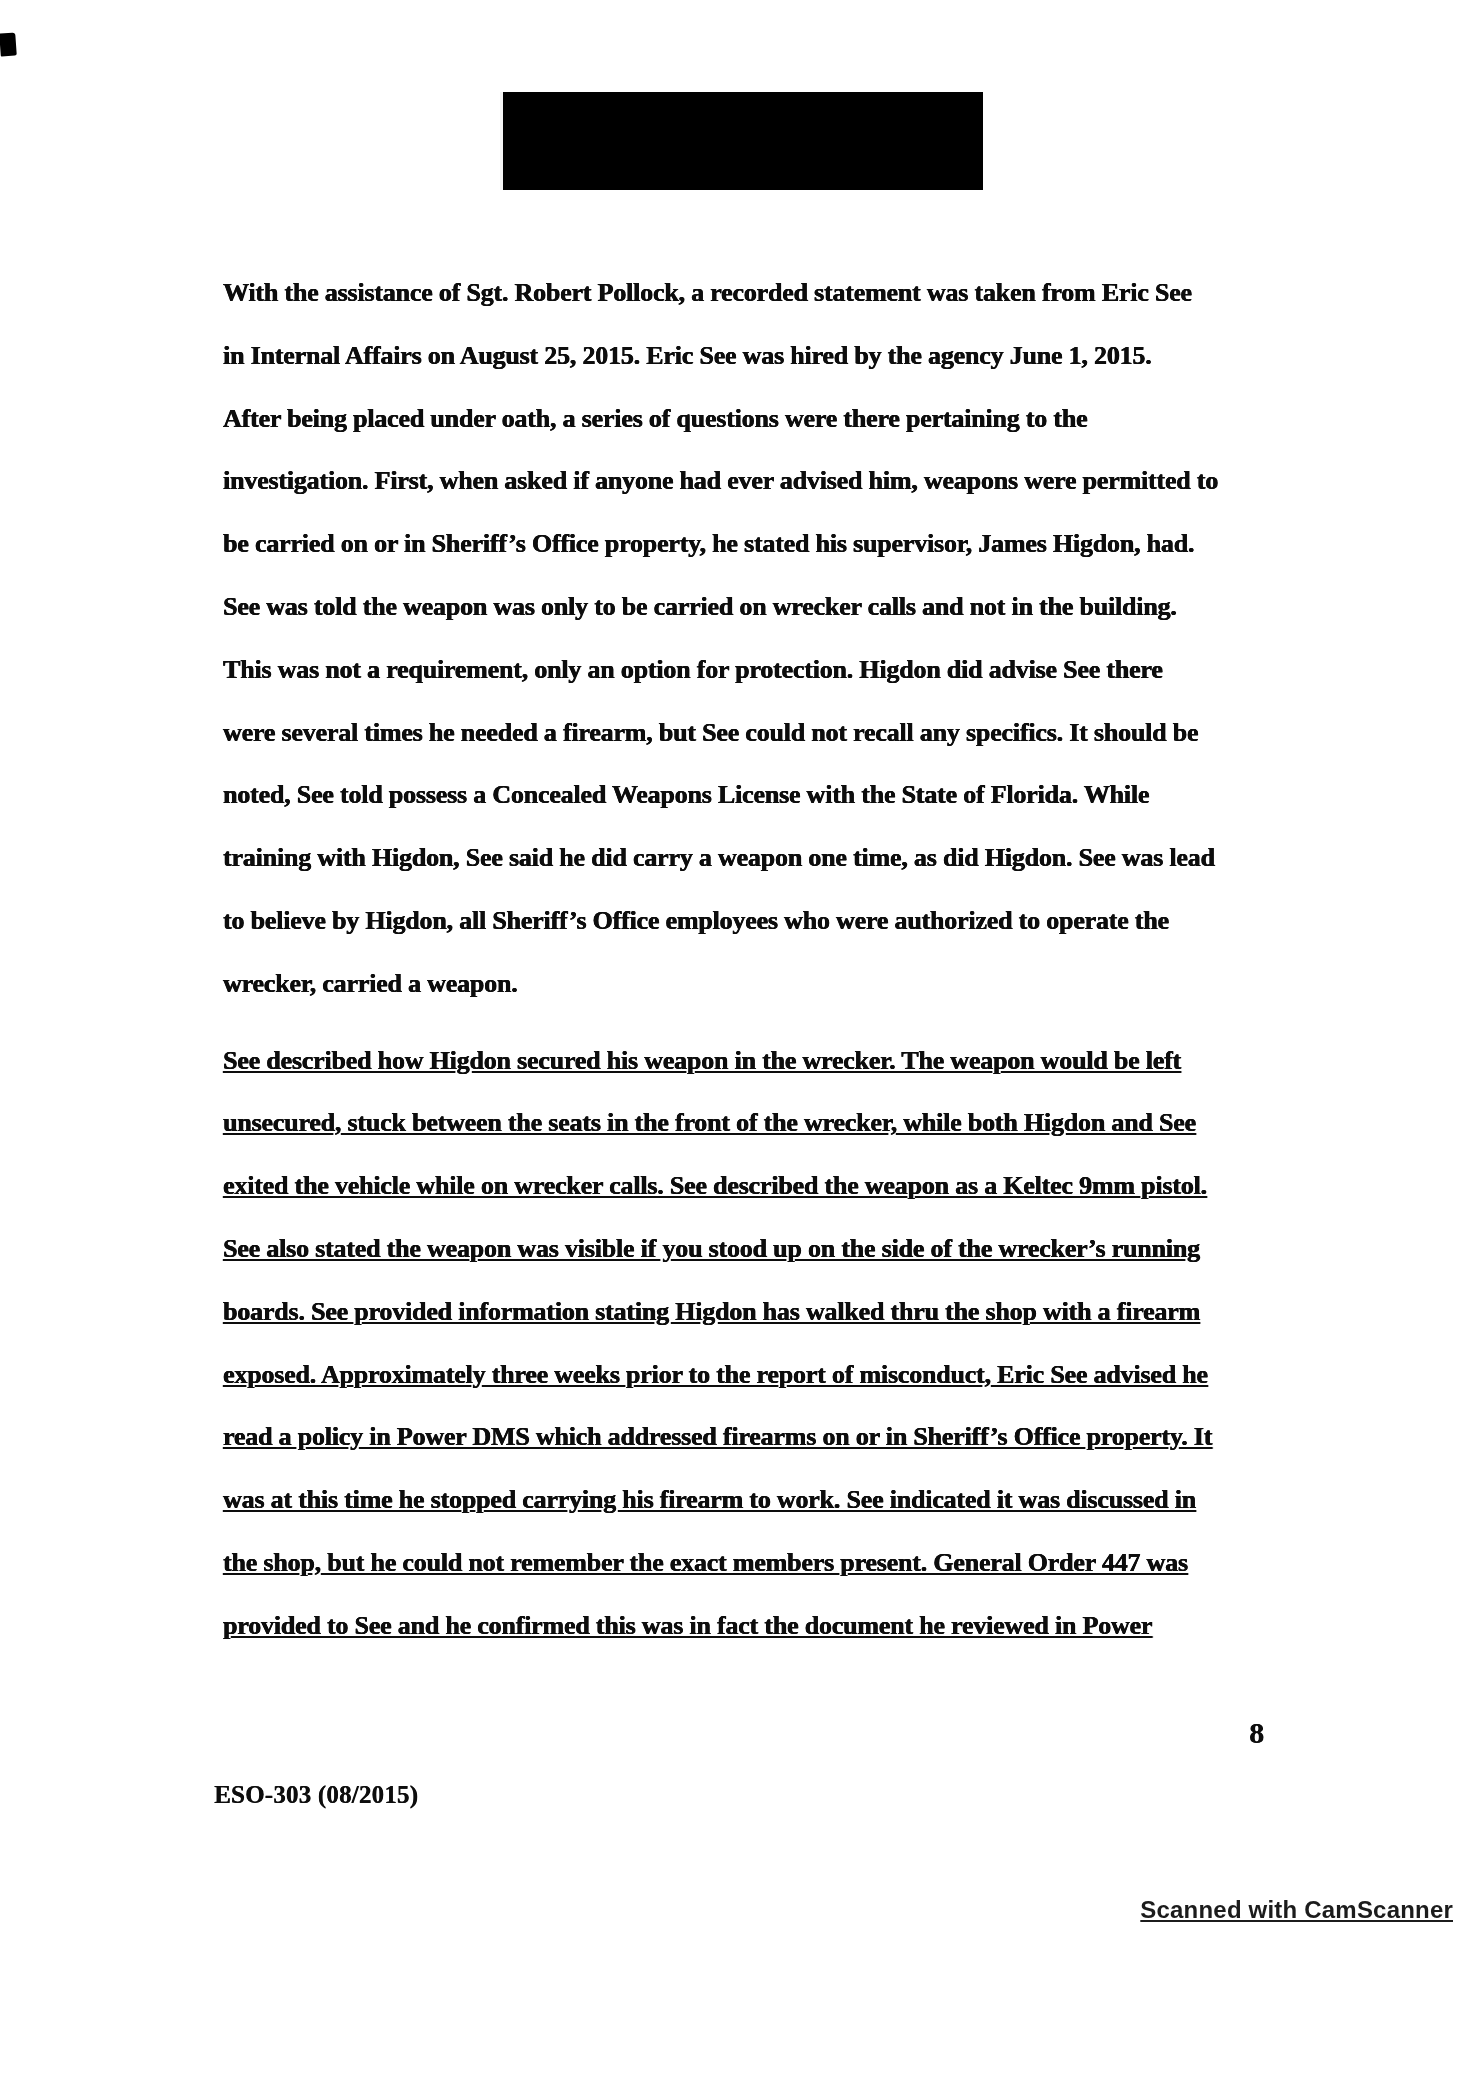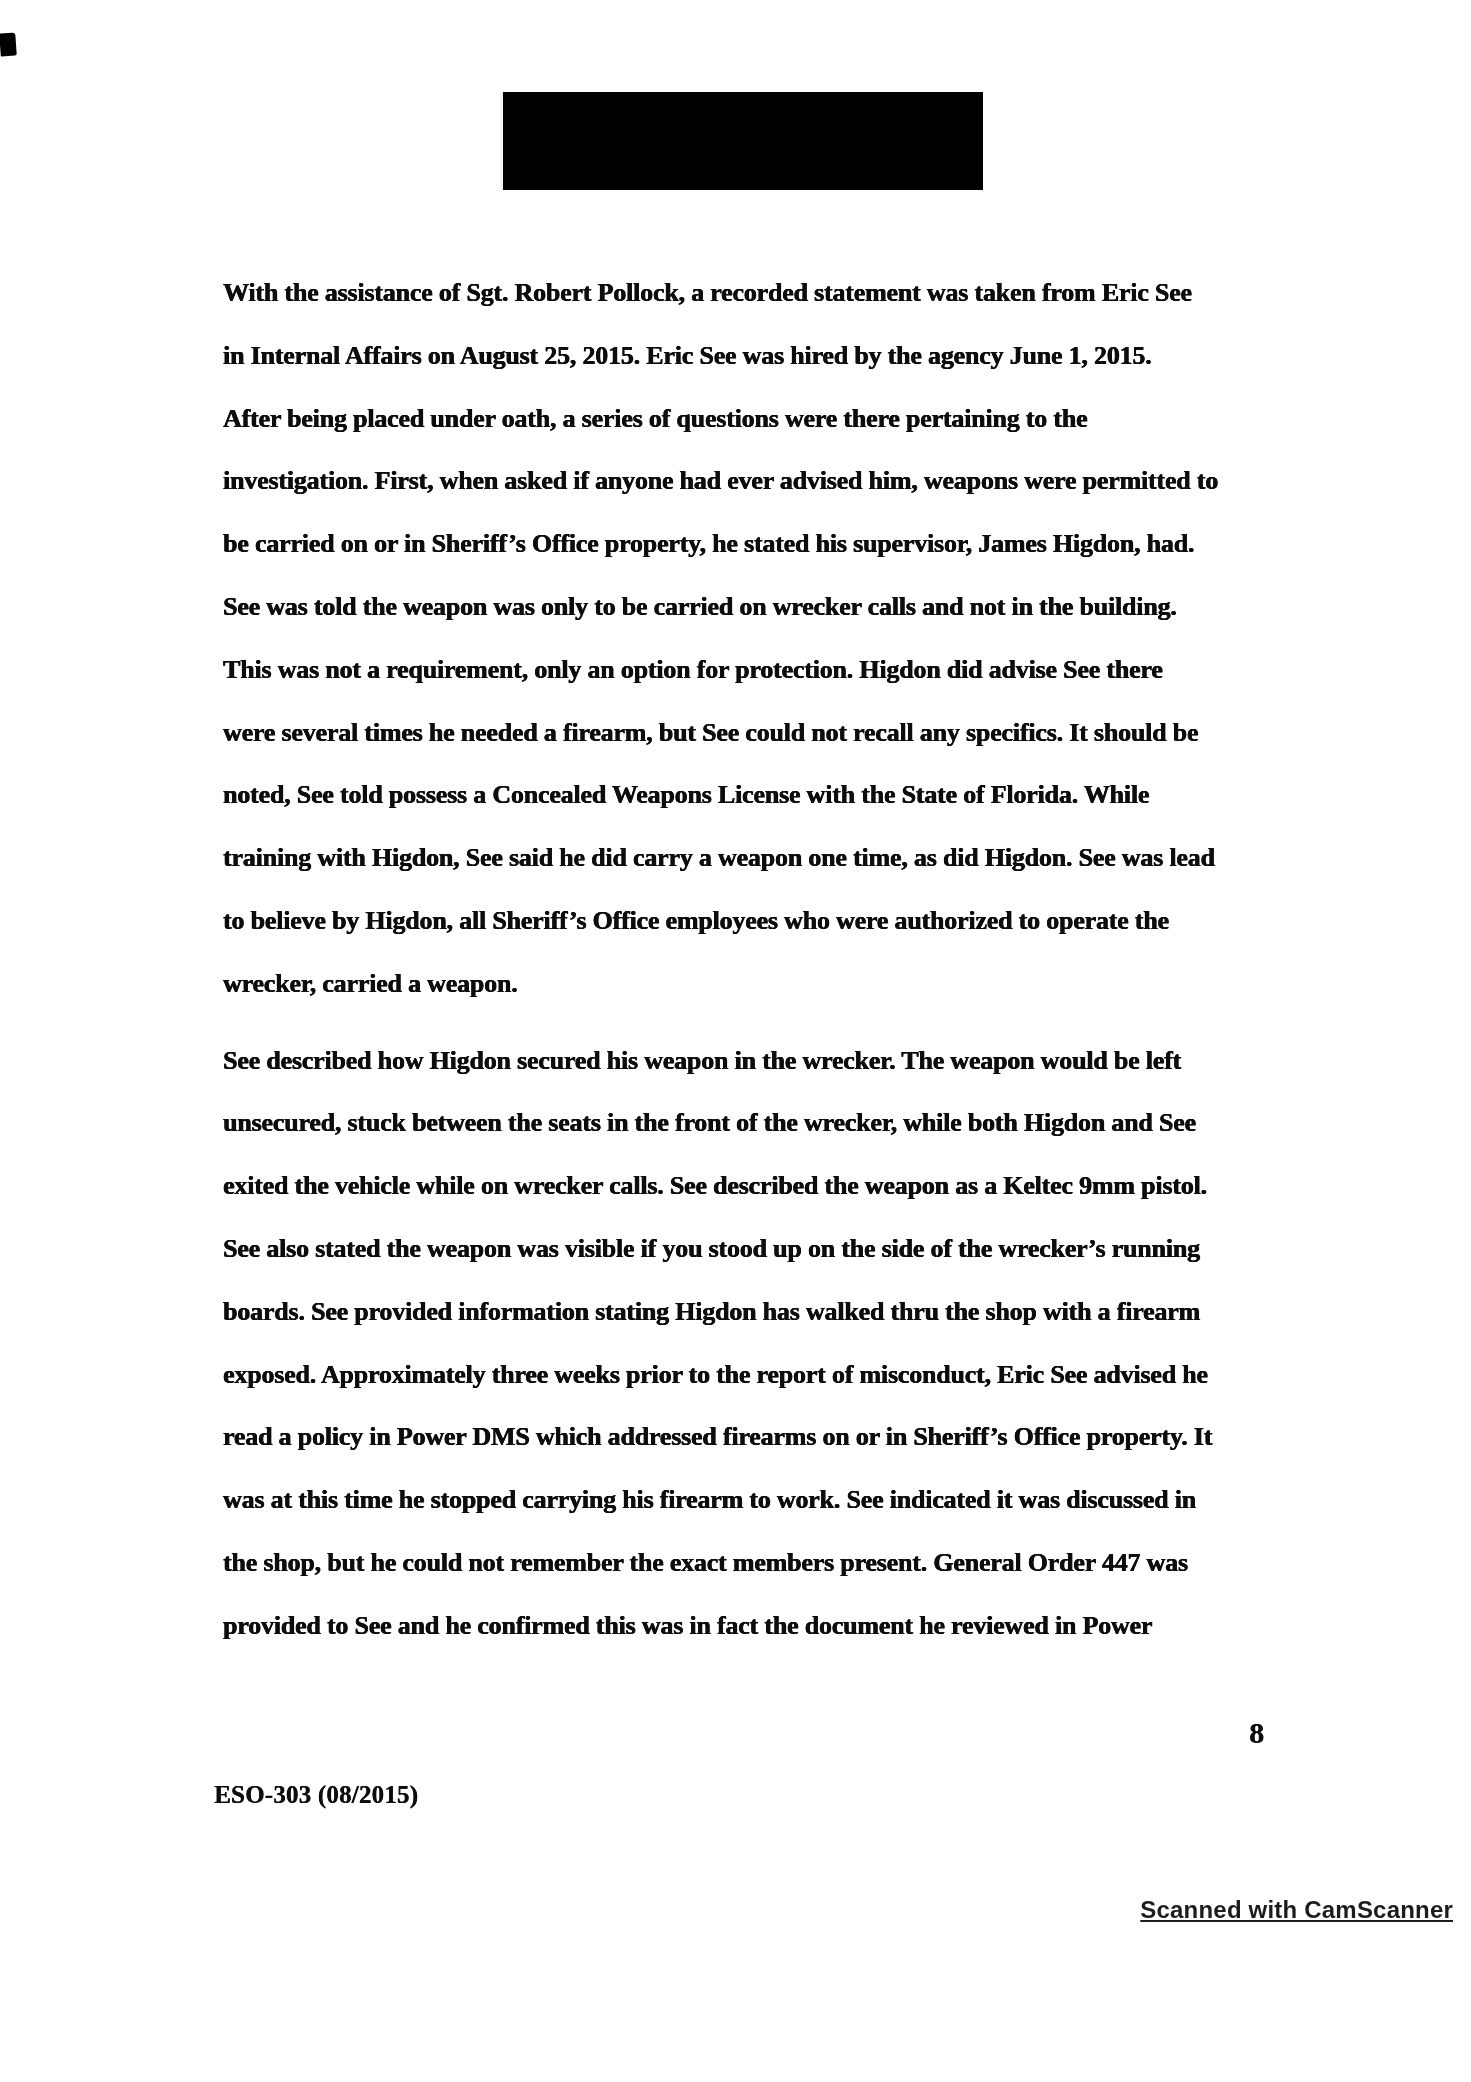--- a/index.html
+++ b/index.html
@@ -43,21 +43,21 @@
     width: 1100px;
     color: var(--ink, #0d0d0d);
     font-weight: bold;
     font-size: 26px;
     line-height: 62.8px;
     letter-spacing: -0.2px;
     
     text-shadow: 0.4px 0 0 currentColor, -0.2px 0 0 currentColor;
     margin-left: 9px;
   }
-  .para + .para { margin-top: 14px; }
+  .para + .para { margin-top: 14px; text-decoration: underline; }
   .line { white-space: nowrap; }
   .page-number {
     position: absolute;
     left: 214px;
     top: 1716px;
     width: 1050px;
     text-align: right;
     color: var(--ink, #0d0d0d);
     font-weight: bold;
     font-size: 30px;

